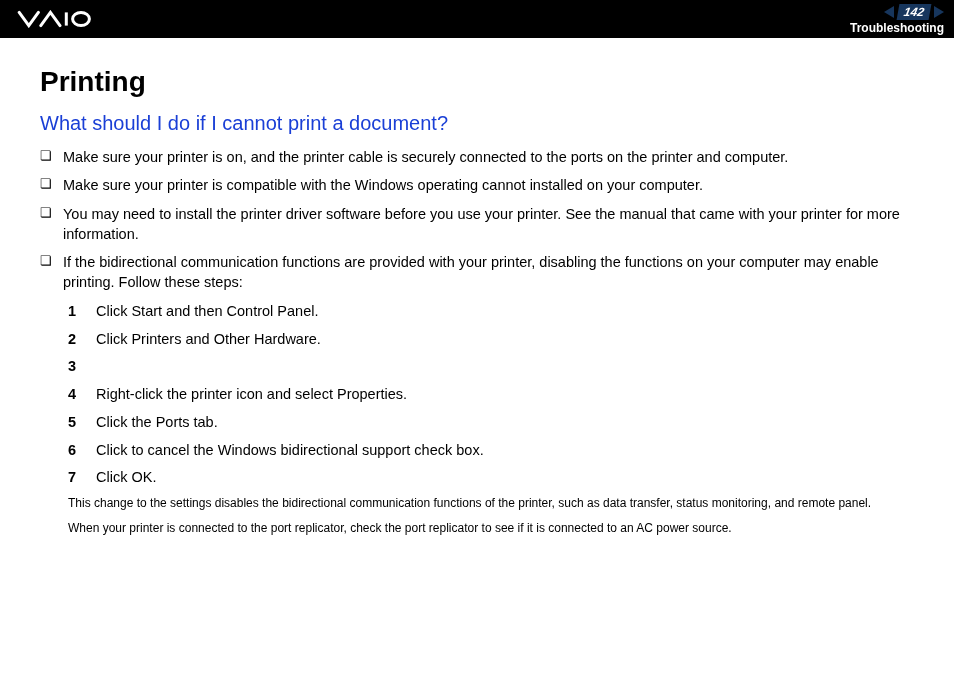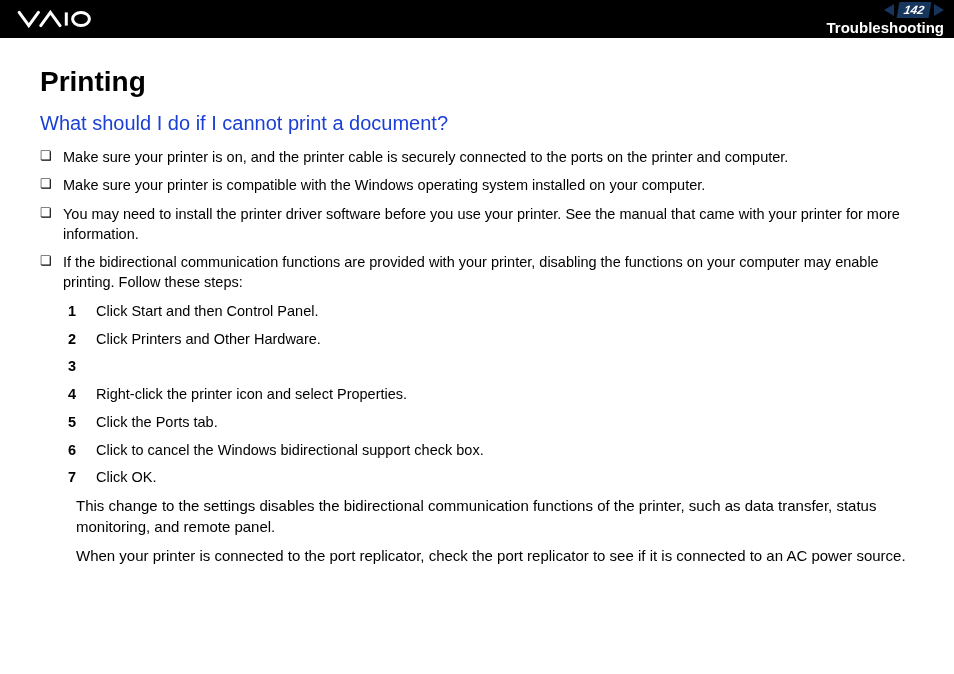--- a/index.html
+++ b/index.html
@@ -7,31 +7,31 @@
   .page { width: 954px; height: 674px; display: flex; flex-direction: column; }
   .topbar { background: #000; color: #fff; height: 38px; display: flex; align-items: center; justify-content: space-between; padding: 0 10px 0 16px; }
   .logo { display: flex; align-items: center; gap: 0; }
   .logo svg { height: 18px; }
   .topright { display: flex; flex-direction: column; align-items: flex-end; gap: 1px; font-size: 11px; }
   .pagenum-row { display: flex; align-items: center; gap: 4px; }
   .pagenum-row .num { background: #17365d; color: #fff; font-style: italic; font-weight: bold; padding: 0 6px; font-size: 12px; line-height: 16px; transform: skewX(-10deg); }
   .tri-left, .tri-right { width: 0; height: 0; }
   .tri-left { border-top: 6px solid transparent; border-bottom: 6px solid transparent; border-right: 10px solid #17365d; }
   .tri-right { border-top: 6px solid transparent; border-bottom: 6px solid transparent; border-left: 10px solid #17365d; }
-  .section { font-weight: bold; font-size: 15px; }
+  .section { font-weight: bold; font-size: 12px; }
   .content { padding: 28px 40px 0 40px; flex: 1; }
   h1 { font-weight: 700; font-size: 28px; margin-bottom: 14px; }
   h2 { color: #1a3fd6; font-weight: 400; font-size: 20px; margin-bottom: 12px; }
   .bullets { list-style: none; padding: 0; }
   .bullets > li { position: relative; padding-left: 23px; font-size: 14.5px; line-height: 1.4; margin-bottom: 8px; }
   .bullets > li::before { content: "❏"; position: absolute; left: 0; top: 0; font-size: 13px; }
   .steps { list-style: none; padding: 0; margin-top: 6px; margin-left: 28px; }
   .steps li { font-size: 14.5px; line-height: 1.5; margin-bottom: 6px; display: flex; }
   .steps li .n { font-weight: bold; width: 28px; flex-shrink: 0; }
-  .para { font-size: 15px; line-height: 1.4; margin-left: 36px; margin-bottom: 8px; margin-top: 2px; }
+  .para { font-size: 12px; line-height: 1.4; margin-left: 28px; margin-bottom: 8px; margin-top: 2px; }
   b { font-weight: normal; }
 </style>
 </head>
 <body>
 
 <div class="page">
   <div class="topbar">
     <div class="logo">
       <svg viewBox="0 0 160 30" width="100">
         <path d="M2 4 L18 26 L34 4" stroke="#fff" stroke-width="5" fill="none" stroke-linecap="round"></path>
@@ -49,21 +49,21 @@
       <div class="section">Troubleshooting</div>
     </div>
   </div>
 
   <div class="content">
     <h1>Printing</h1>
     <h2>What should I do if I cannot print a document?</h2>
 
     <ul class="bullets">
       <li>Make sure your printer is on, and the printer cable is securely connected to the ports on the printer and computer.</li>
-      <li>Make sure your printer is compatible with the Windows operating system installed on your computer.</li>
+      <li>Make sure your printer is compatible with the Windows operating cannot installed on your computer.</li>
       <li>You may need to install the printer driver software before you use your printer. See the manual that came with your printer for more information.</li>
       <li>If the bidirectional communication functions are provided with your printer, disabling the functions on your computer may enable printing. Follow these steps:</li>
     </ul>
 
     <ol class="steps">
       <li>
           <span class="n">1</span>
           <span><span>Click </span><b>Start</b><span> and then </span><b>Control Panel</b><span>.</span></span>
         </li>
       <li>

